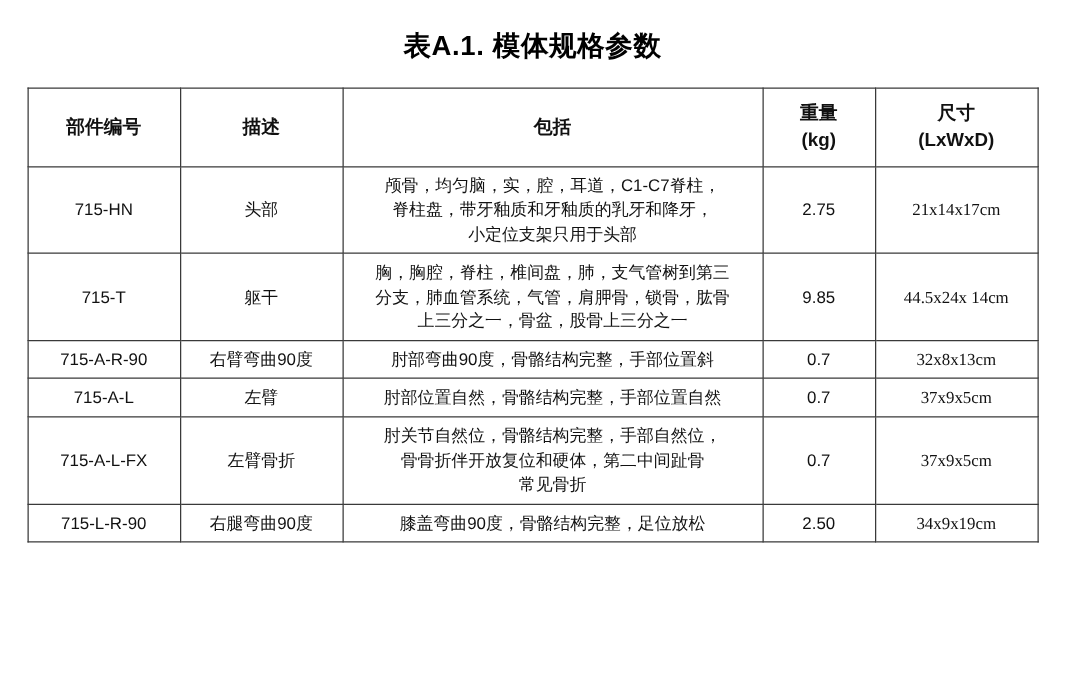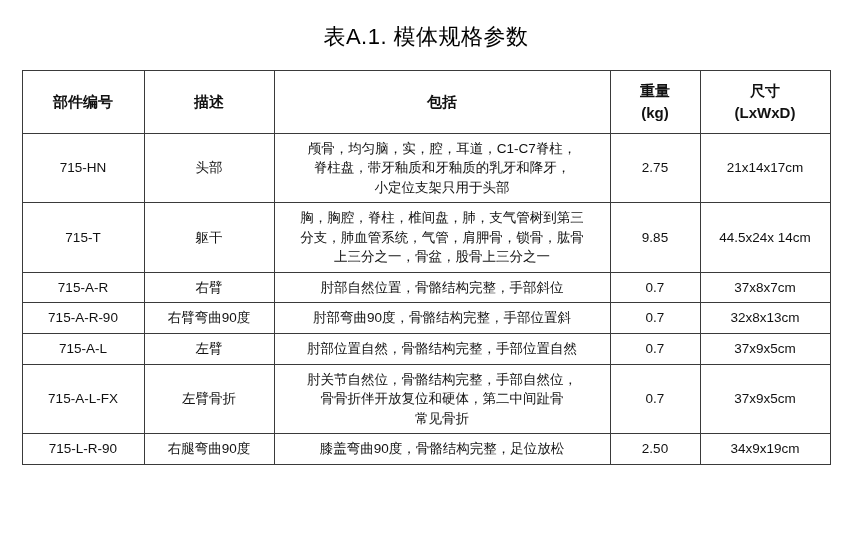--- a/index.html
+++ b/index.html
@@ -16,21 +16,21 @@
   .page {
     width: 852px;
     height: 560px;
     position: relative;
     box-sizing: border-box;
     padding: 0;
   }
   .title {
     text-align: center;
     font-size: 22px;
-    font-weight: normal;
+    font-weight: bold;
     letter-spacing: 0.5px;
     margin: 22px 0 18px 0;
     color: #000;
   }
   table.spec {
     border-collapse: collapse;
     width: 808px;
     margin: 0 auto;
     table-layout: fixed;
   }
@@ -52,21 +52,21 @@
   .col-id    { width: 122px; }
   .col-desc  { width: 130px; }
   .col-incl  { width: 336px; }
   .col-wt    { width: 90px; }
   .col-dim   { width: 130px; }
 
   td.id-cell   { font-size: 13.5px; font-weight: normal; }
   td.desc-cell { font-size: 13.5px; }
   td.incl-cell { font-size: 13px; line-height: 1.5; text-align: center; }
   td.wt-cell   { font-size: 13.5px; }
-  td.dim-cell  { font-size: 13.5px; }
+  td.dim-cell  { font-size: 13.5px; font-family: Liberation Serif, serif; }
   .incl-line { display: block; white-space: nowrap; }
 </style>
 </head>
 <body>
 
 <div class="page">
 
   <div class="title">表A.1. 模体规格参数</div>
 
   <table class="spec">
@@ -103,29 +103,20 @@
           <td class="desc-cell">躯干</td>
           <td class="incl-cell">
             <span class="incl-line">胸，胸腔，脊柱，椎间盘，肺，支气管树到第三</span>
             <span class="incl-line">分支，肺血管系统，气管，肩胛骨，锁骨，肱骨</span>
             <span class="incl-line">上三分之一，骨盆，股骨上三分之一</span>
           </td>
           <td class="wt-cell">9.85</td>
           <td class="dim-cell">44.5x24x 14cm</td>
         </tr>
         <tr>
-          <td class="id-cell">715-A-R</td>
-          <td class="desc-cell">右臂</td>
-          <td class="incl-cell">
-            <span class="incl-line">肘部自然位置，骨骼结构完整，手部斜位</span>
-          </td>
-          <td class="wt-cell">0.7</td>
-          <td class="dim-cell">37x8x7cm</td>
-        </tr>
-        <tr>
           <td class="id-cell">715-A-R-90</td>
           <td class="desc-cell">右臂弯曲90度</td>
           <td class="incl-cell">
             <span class="incl-line">肘部弯曲90度，骨骼结构完整，手部位置斜</span>
           </td>
           <td class="wt-cell">0.7</td>
           <td class="dim-cell">32x8x13cm</td>
         </tr>
         <tr>
           <td class="id-cell">715-A-L</td>

